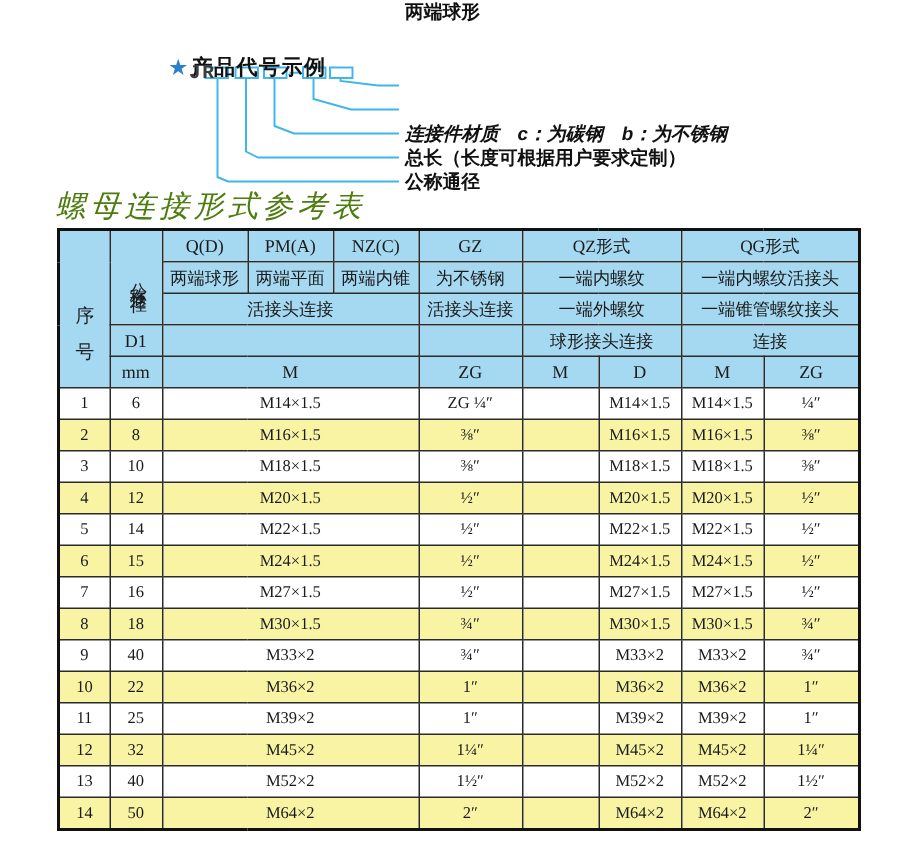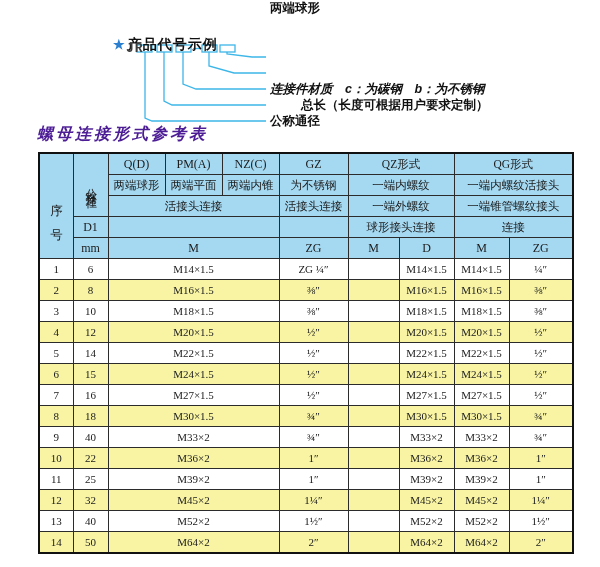--- a/index.html
+++ b/index.html
@@ -12,26 +12,26 @@
   .diag-title{position:absolute;left:113px;top:36px;font-family:"Liberation Sans",sans-serif;
               font-weight:bold;font-size:14px;letter-spacing:1px;color:#111;}
   .diag-title .star{color:var(--star,#2a7fd0);margin-right:2px;font-size:13px;}
   .code-prefix{position:absolute;left:112px;top:41px;font-family:Liberation Mono, monospace;
                font-weight:bold;font-size:13px;color:#3c3c3c;letter-spacing:1px;margin-left:14px;}
   .diag-label{position:absolute;left:270px;height:16px;line-height:16px;white-space:nowrap;
               font-family:"Liberation Sans",sans-serif;font-weight:bold;font-size:12.5px;color:#111;}
   .diag-label:nth-of-type(1){top:49px;}
   .diag-label:nth-of-type(2){top:65px;}
   .diag-label:nth-of-type(3){top:81px;font-style:italic;}
-  .diag-label:nth-of-type(4){top:97px;margin-left:31px;}
+  .diag-label:nth-of-type(4){top:97px;}
   .diag-label:nth-of-type(5){top:113px;}
 
   
-  #table-title{position:absolute;left:37px;top:124px;font-weight:bold;font-style:italic;
-               font-size:16px;letter-spacing:3px;color:#4c1d95;}
+  #table-title{position:absolute;left:37px;top:124px;font-weight:normal;font-style:italic;
+               font-size:20px;letter-spacing:3px;color:#4d7c0f;}
 
   
   #ref-table{position:absolute;left:38px;top:152px;border-collapse:collapse;table-layout:fixed;
              border:2px solid #111;font-size:11px;}
   #ref-table th,#ref-table td{border:1px solid #2b2b2b;padding:0;text-align:center;
              vertical-align:middle;font-weight:normal;overflow:hidden;white-space:nowrap;}
   #ref-table thead th{background:var(--header-bg,#a5d9f2);height:20px;font-size:11.5px;}
   #ref-table thead th.lat{font-size:12px;}
   #ref-table tbody td{height:20px;background:#ffffff;font-size:11px;}
   #ref-table tbody tr.alt td{background:var(--alt-bg,#f8f4a4);}

